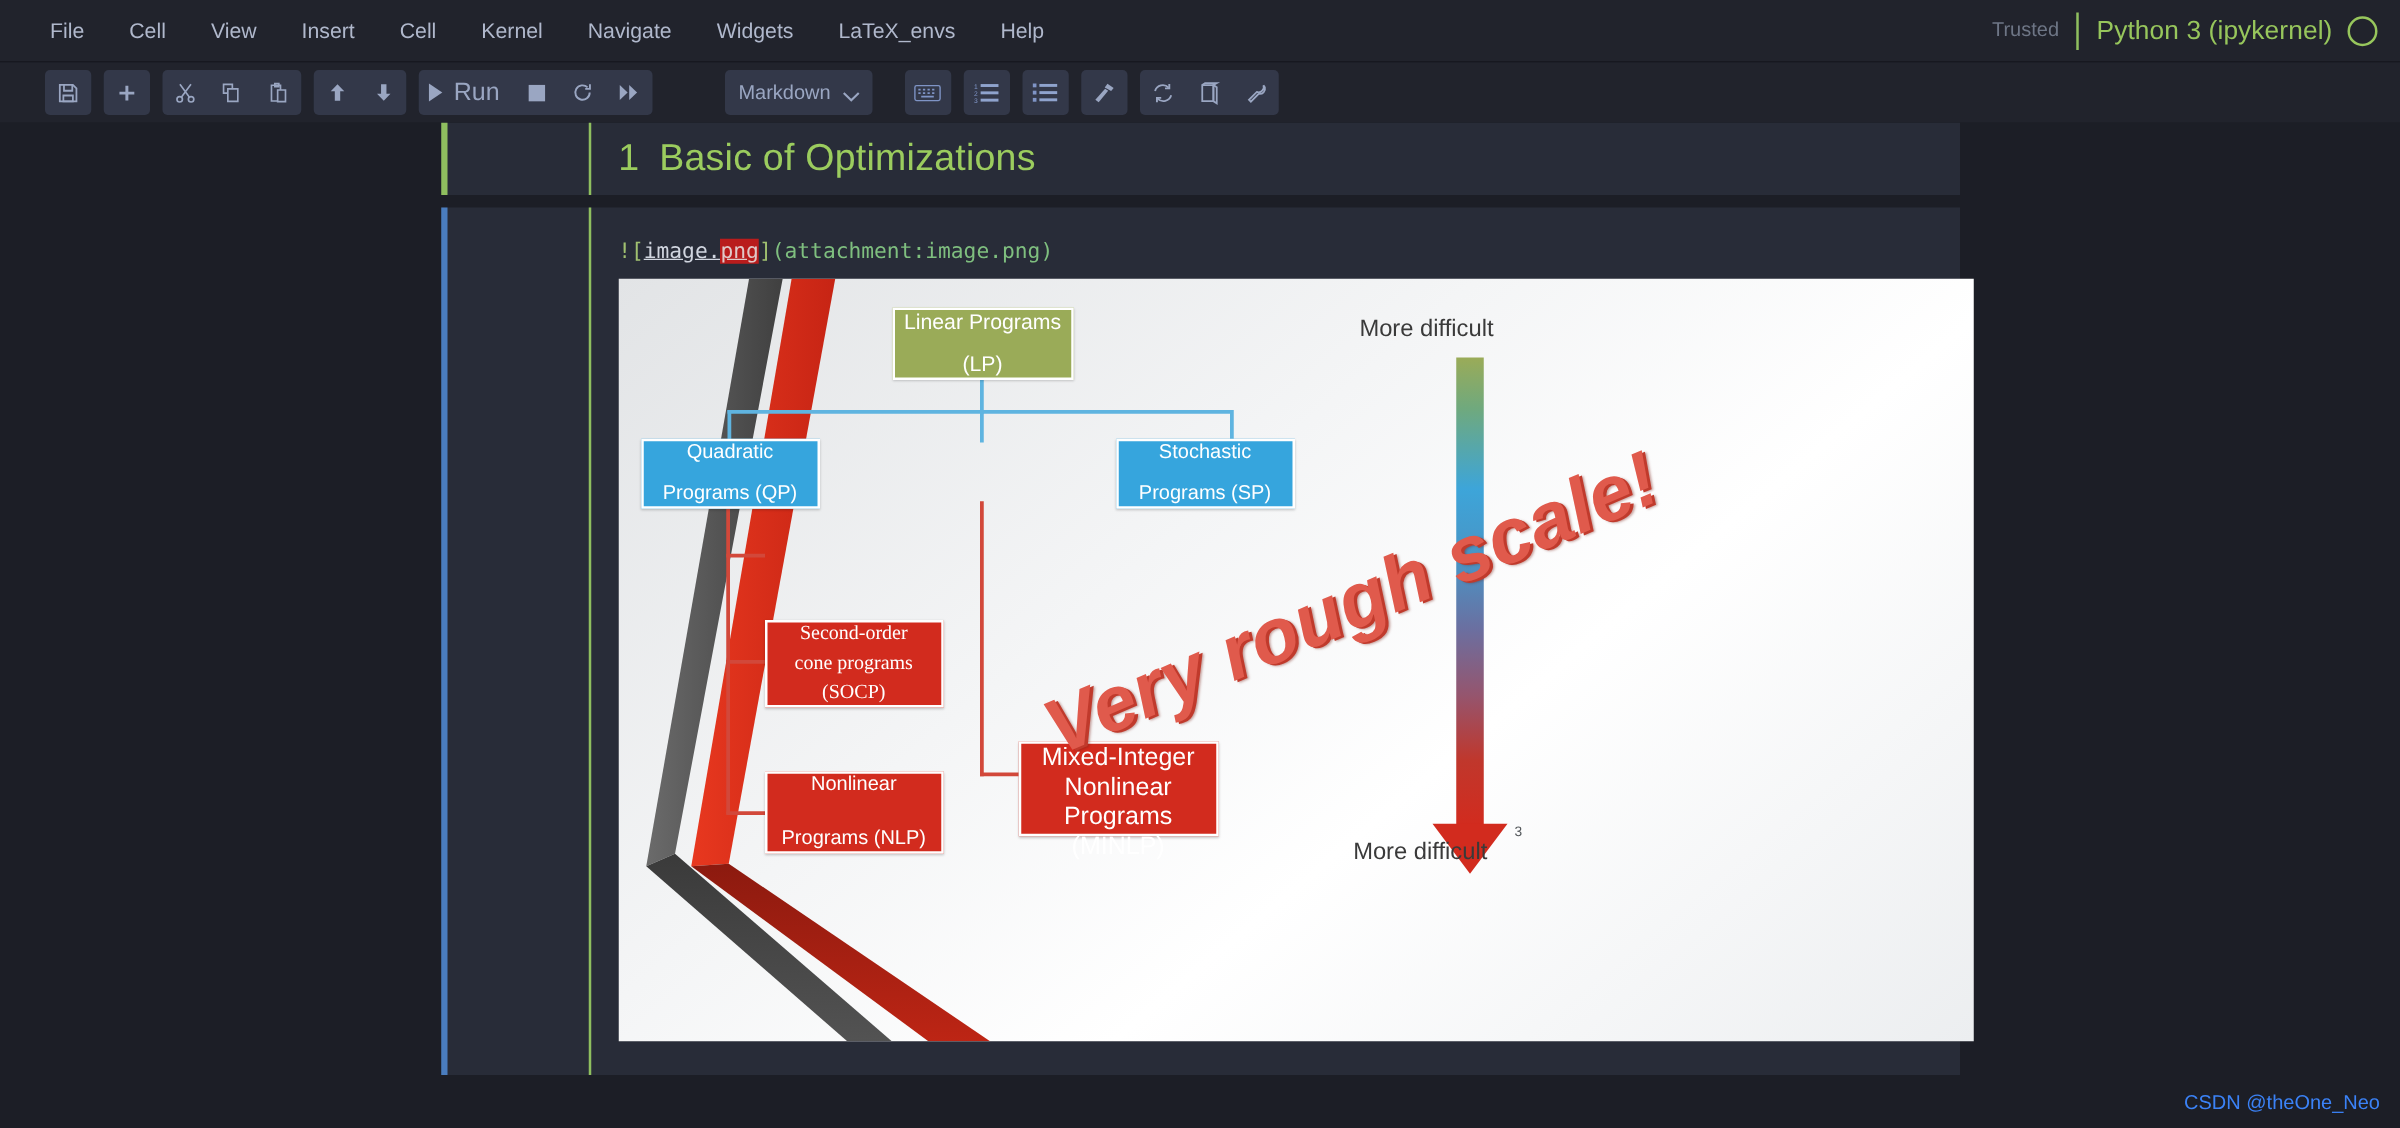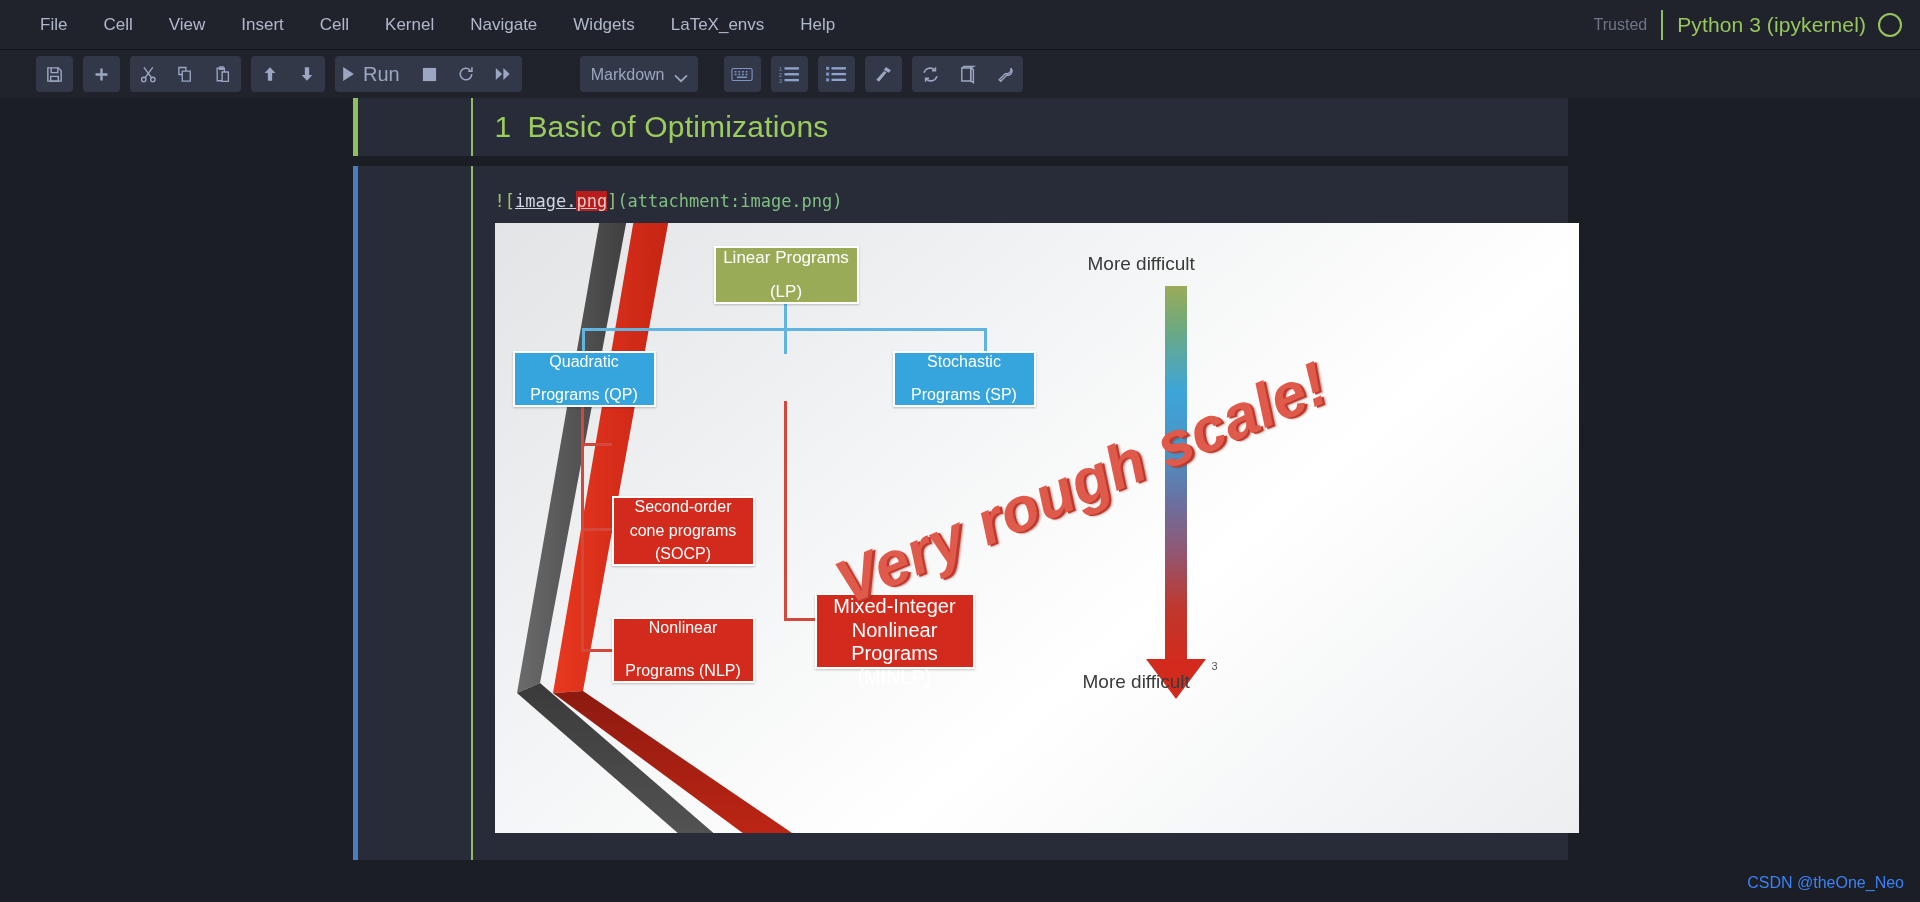--- a/index.html
+++ b/index.html
@@ -471,21 +471,21 @@
             <span>Programs (QP)</span>
           </div>
 
 
           <div class="dbox dbox-blue" style="left:398px;top:128px;width:143px;height:56px;font-size:16px;">
             <span>Stochastic</span>
             <span>Programs (SP)</span>
           </div>
 
 
-          <div class="dbox dbox-red" style="left:117px;top:273px;width:143px;height:70px;font-size:16px;">
+          <div class="dbox dbox-red" style="left:117px;top:273px;width:143px;height:70px;font-size:16px;font-family:Liberation Serif, serif;">
             <span>Second-order</span>
             <span>cone programs</span>
             <span>(SOCP)</span>
           </div>
 
           <div class="dbox dbox-red" style="left:117px;top:394px;width:143px;height:66px;font-size:16px;">
             <span>Nonlinear</span>
             <span>Programs (NLP)</span>
           </div>
 

